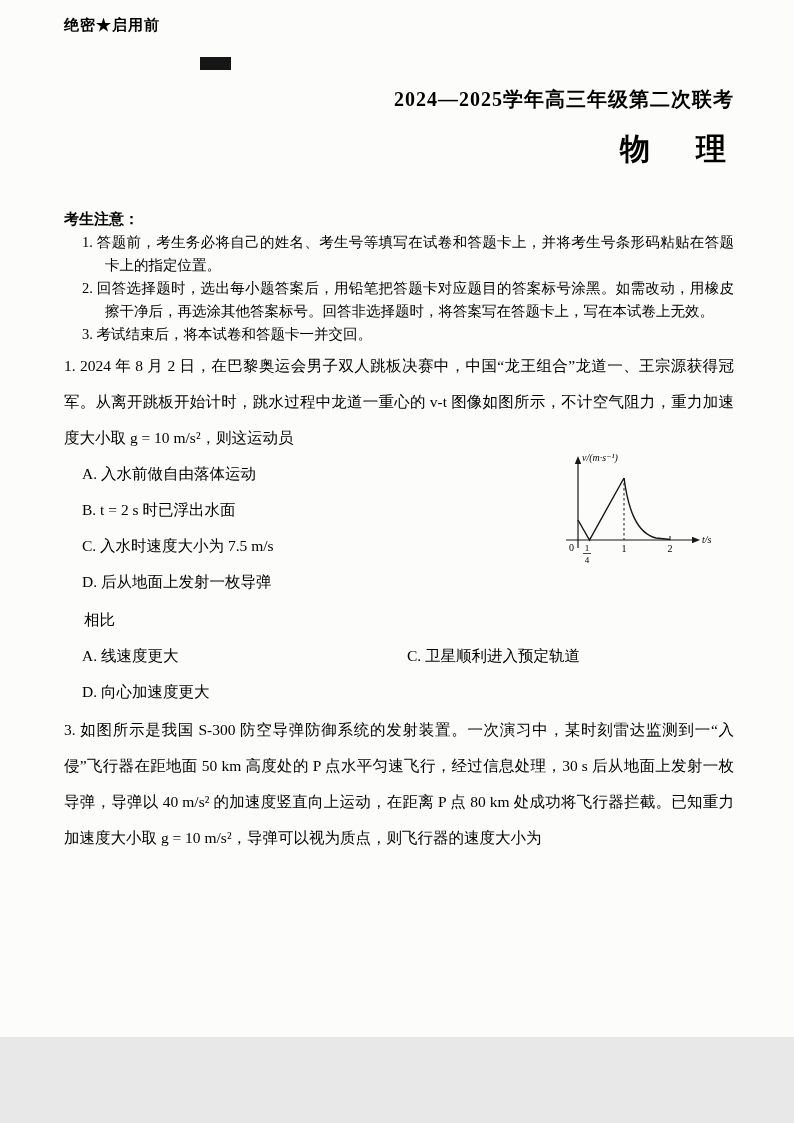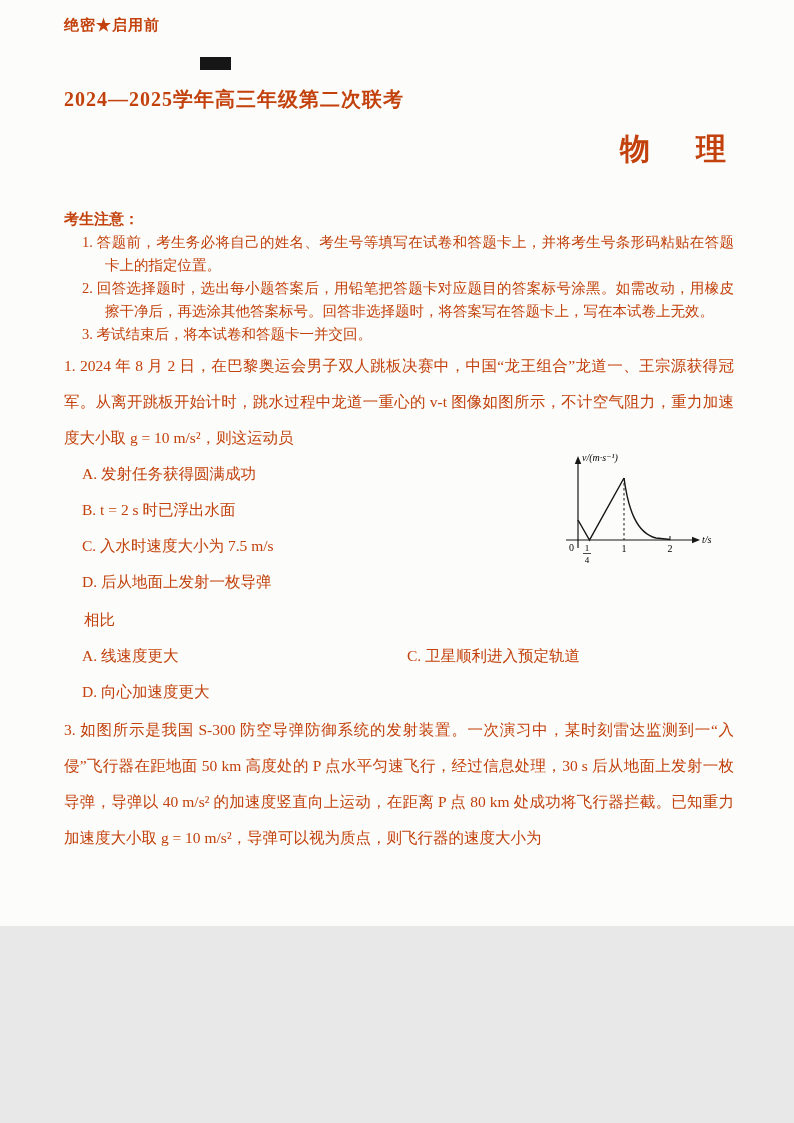--- a/index.html
+++ b/index.html
@@ -1,25 +1,25 @@
 <!DOCTYPE html>
 <html><head>
 <meta charset="utf-8">
 <style>
   * { box-sizing: border-box; }
   html,body { margin:0; padding:0; background:#e8e8e8; }
   .page {
-    width:794px; height:926px; margin:0 auto; position:relative;
-    background:#fcfcfa; color:#c2410c; overflow:hidden;
+    width:794px; height:1037px; margin:0 auto; position:relative;
+    background:#fcfcfa; color:#000000; overflow:hidden;
     font-family:"Liberation Serif","DejaVu Serif",serif;
   }
   .inner { position:absolute; left:64px; right:60px; top:0; }
   .classification { position:absolute; left:64px; top:16px; font-weight:bold; font-size:15px; letter-spacing:1px; }
   .print-mark { position:absolute; left:200px; top:57px; width:31px; height:13px; background:#161616; }
-  .title { margin:0; padding-top:86px; text-align:left; font-size:20px; font-weight:bold; letter-spacing:1px; }
+  .title { margin:0; padding-top:86px; text-align:right; font-size:20px; font-weight:bold; letter-spacing:1px; }
   .subject { margin:0; padding-top:16px; text-align:right; font-size:30px; font-weight:bold; letter-spacing:8px; }
   .notice { margin-top:38px; font-size:14.5px; line-height:23px; }
   .notice-heading { font-weight:bold; font-size:15px; }
   .notice-items { margin-left:18px; }
   .notice-item { padding-left:23px; text-indent:-23px; text-align:justify; }
   .section-heading { margin-top:20px; font-weight:bold; font-size:15.5px; line-height:30px; text-align:justify; padding-left:16px; text-indent:-16px; }
   .question { font-size:15.5px; line-height:36px; text-align:justify; margin-top:2px; }
   .q-body { text-align:justify; }
   .q-cont { margin-left:20px; }
   .q-options { margin-left:18px; position:relative; }
@@ -47,21 +47,21 @@
         <div class="notice-item">1. 答题前，考生务必将自己的姓名、考生号等填写在试卷和答题卡上，并将考生号条形码粘贴在答题卡上的指定位置。</div>
         <div class="notice-item">2. 回答选择题时，选出每小题答案后，用铅笔把答题卡对应题目的答案标号涂黑。如需改动，用橡皮擦干净后，再选涂其他答案标号。回答非选择题时，将答案写在答题卡上，写在本试卷上无效。</div>
         <div class="notice-item">3. 考试结束后，将本试卷和答题卡一并交回。</div>
       </div>
     </div>
 
 
     <div class="question">
       <div class="q-body">1. 2024 年 8 月 2 日，在巴黎奥运会男子双人跳板决赛中，中国“龙王组合”龙道一、王宗源获得冠军。从离开跳板开始计时，跳水过程中龙道一重心的 v-t 图像如图所示，不计空气阻力，重力加速度大小取 g = 10 m/s²，则这运动员</div>
       <div class="q-options">
-        <div class="q-option">A. 发射任务获得圆满成功</div>
+        <div class="q-option">A. 入水前做自由落体运动</div>
         <div class="q-option">B. t = 2 s 时已浮出水面</div>
         <div class="q-option">C. 入水时速度大小为 7.5 m/s</div>
         <div class="q-option">D. 后从地面上发射一枚导弹</div>
 
         <div class="graph-box">
           <svg width="160" height="128" viewBox="0 0 160 128">
 
             <g>
               <line x1="22" y1="100" x2="22" y2="14" stroke="#161616" stroke-width="1.2"></line>
               <polygon points="22,8 18.8,16 25.2,16" fill="#161616"></polygon>

